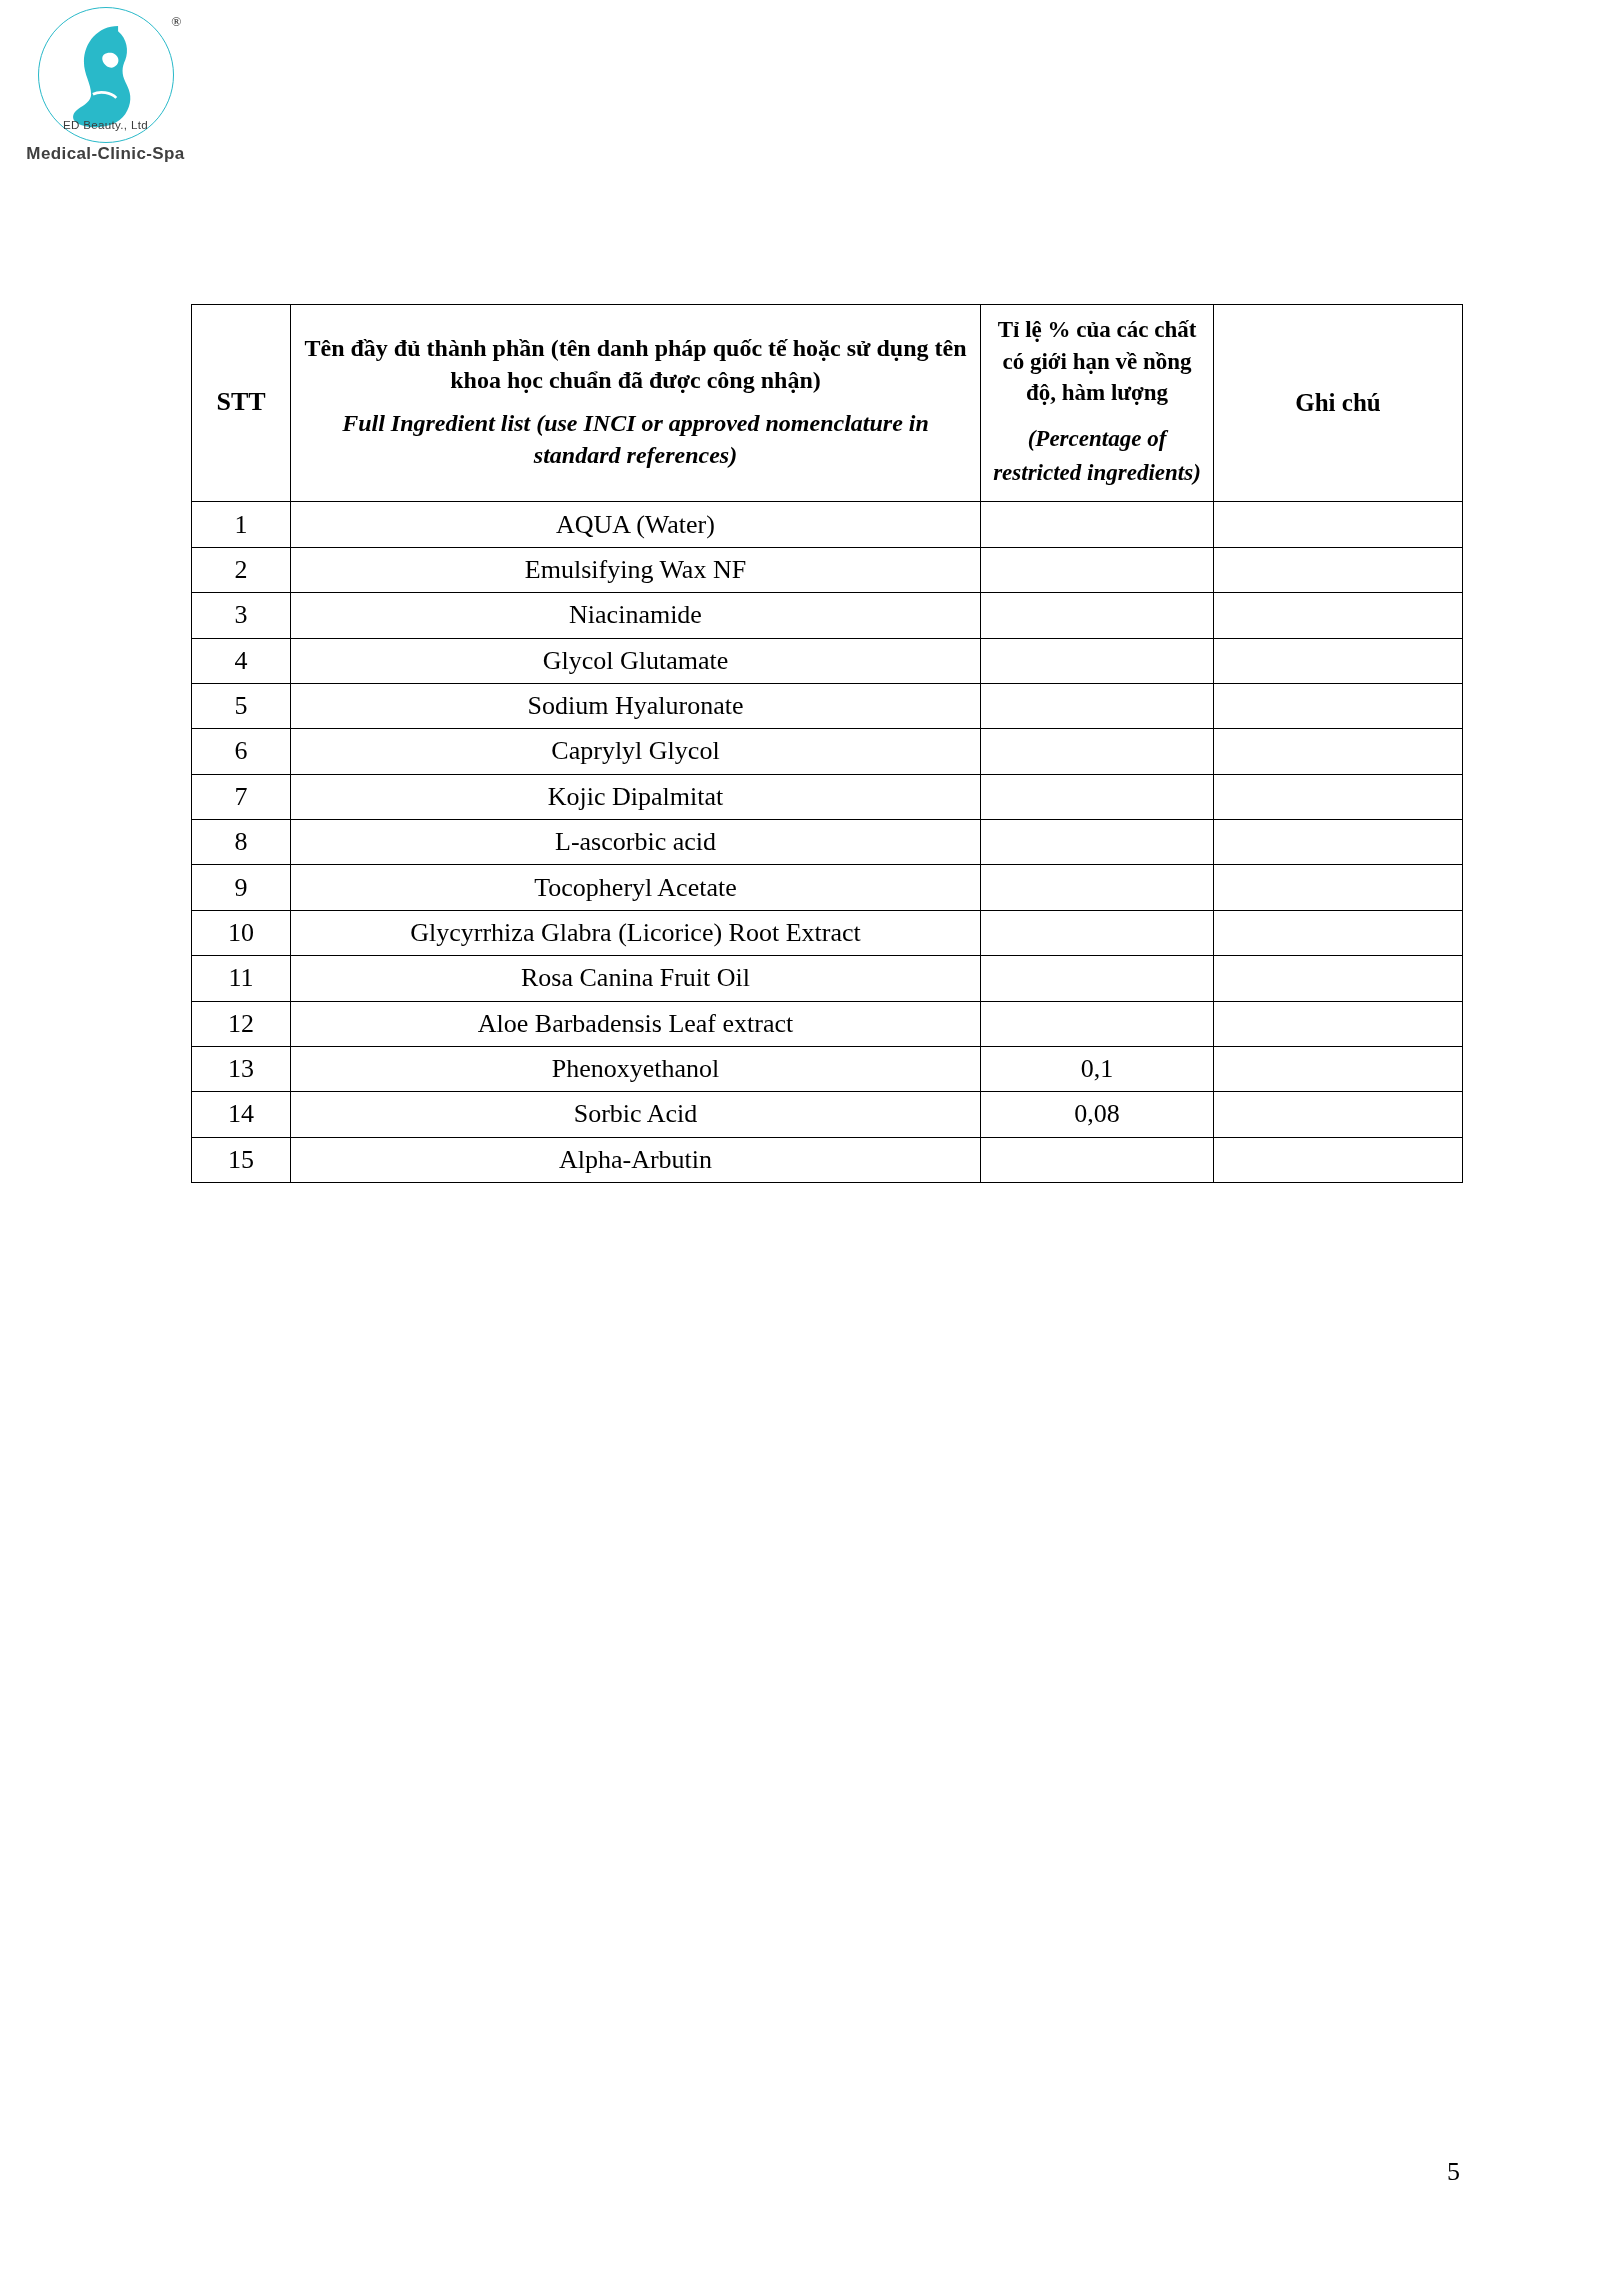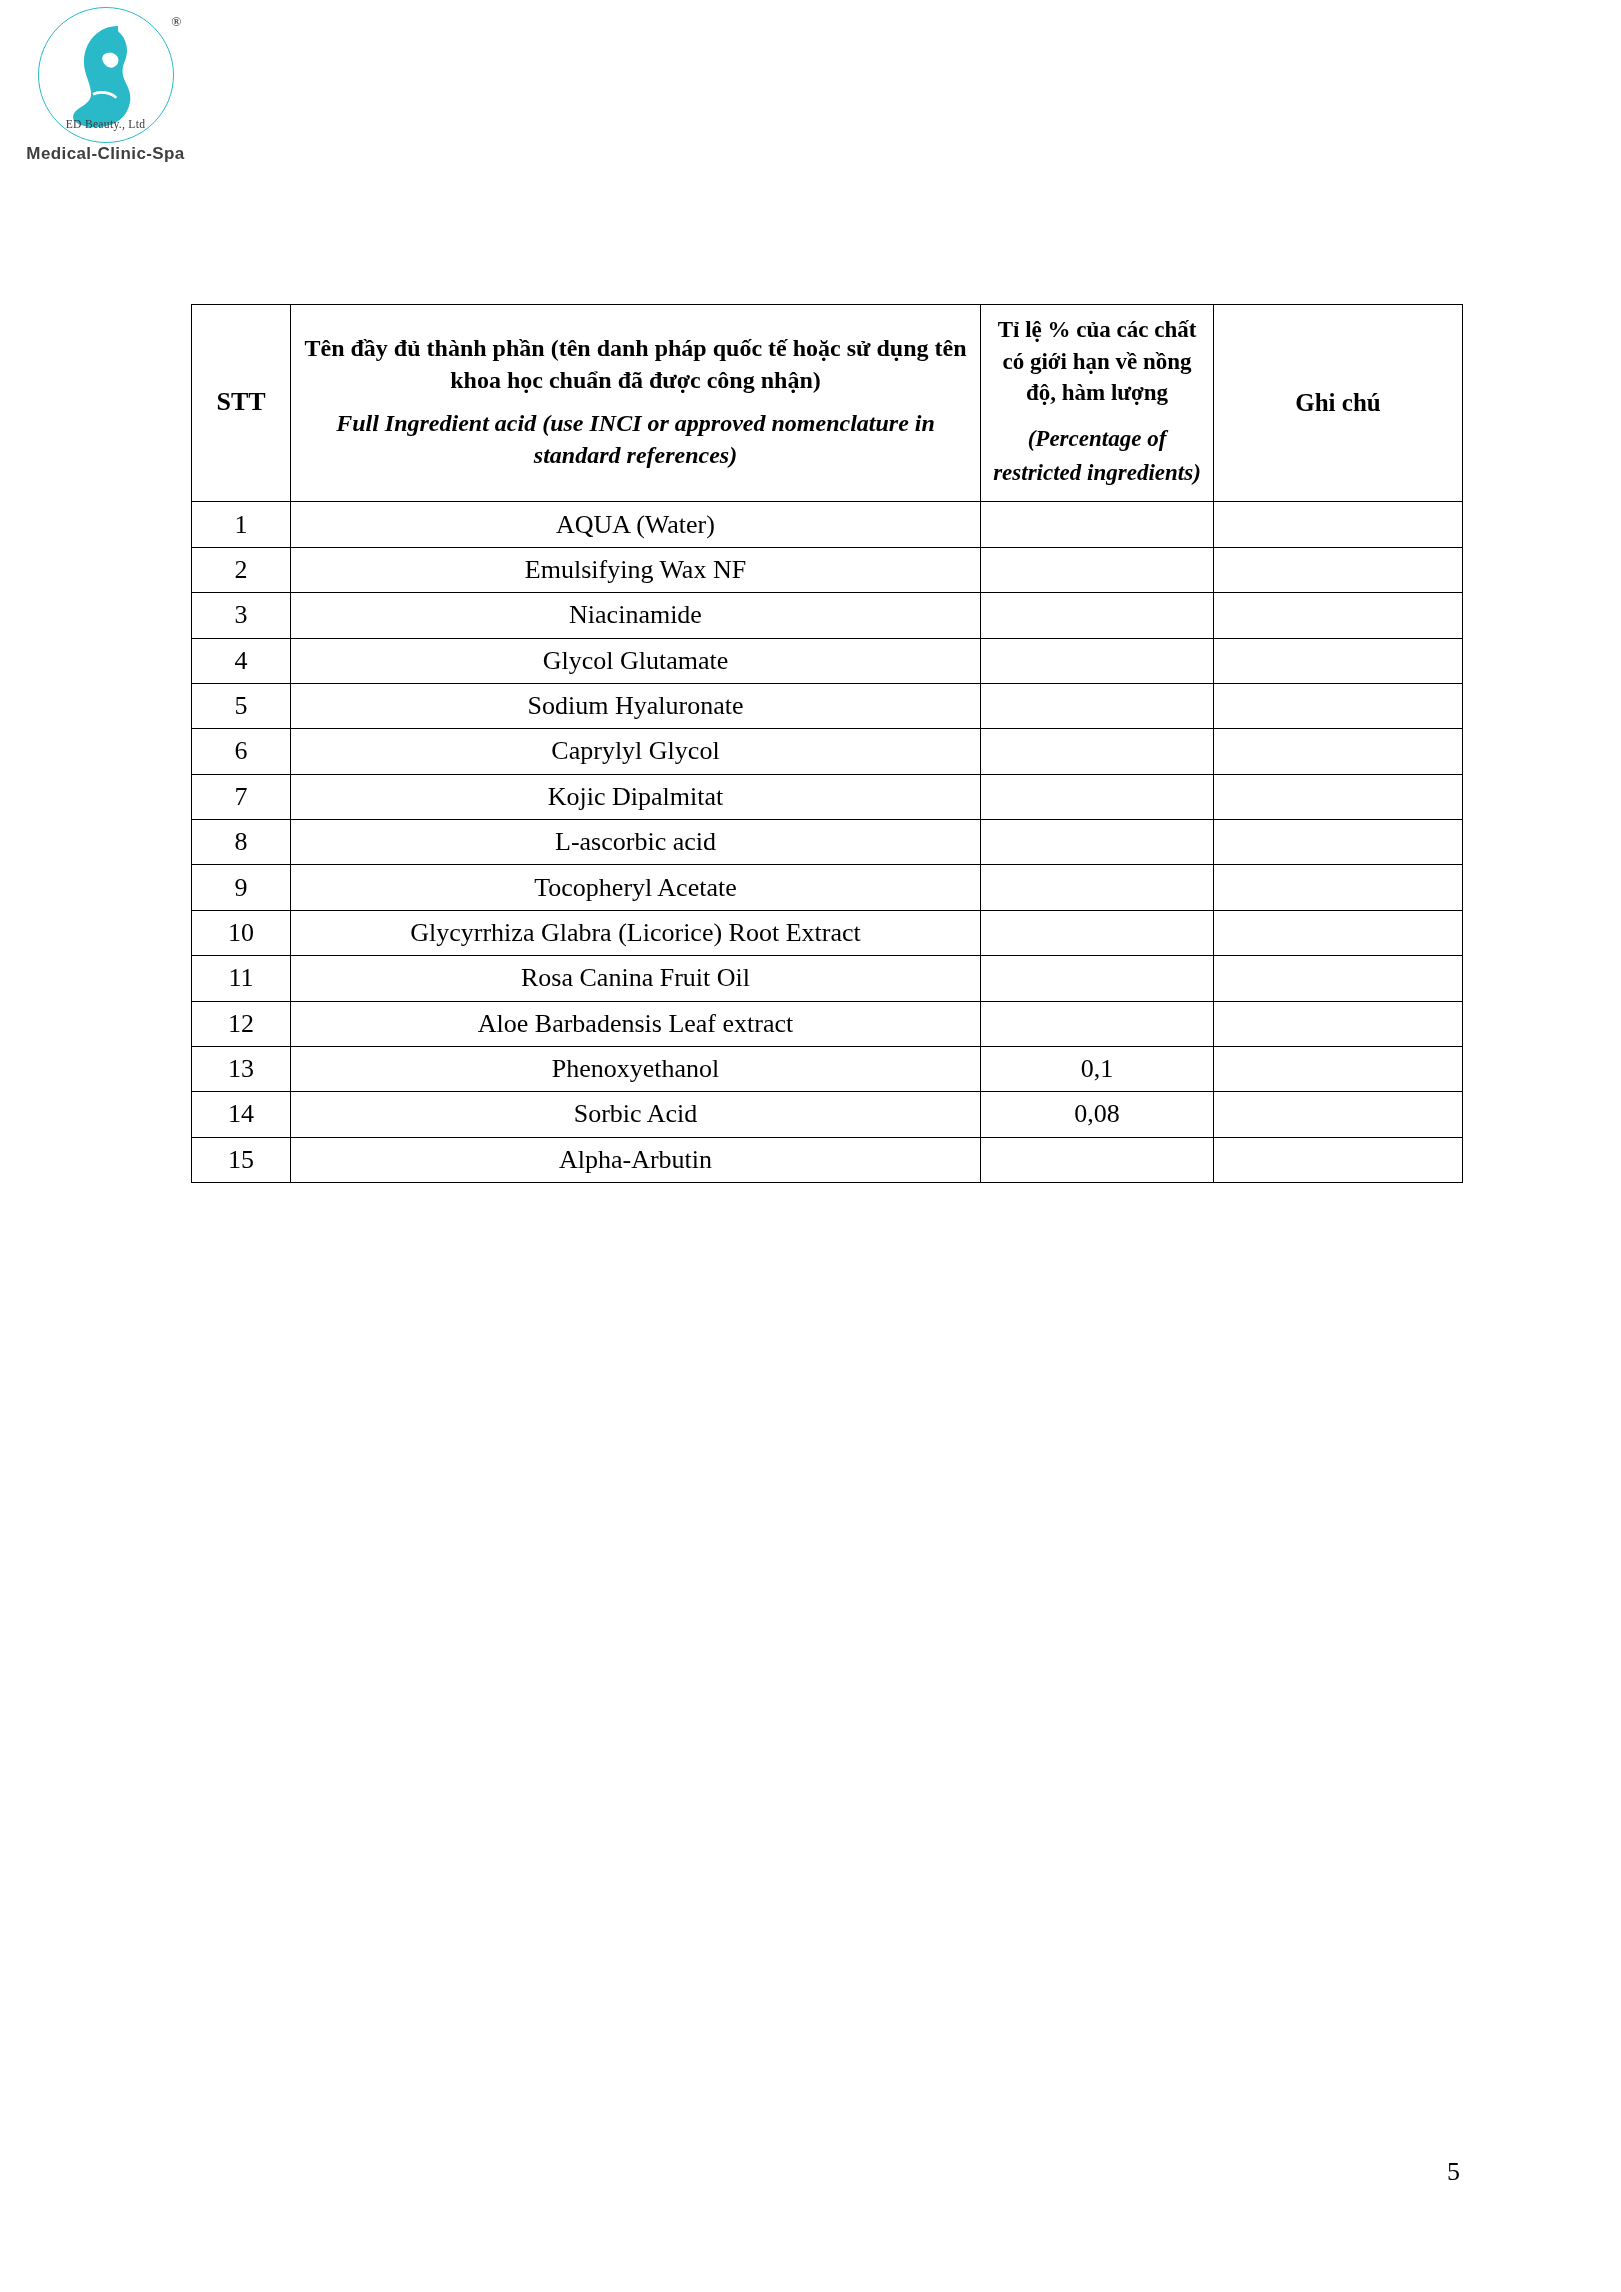--- a/index.html
+++ b/index.html
@@ -42,21 +42,21 @@
   .logo-circle svg { display: block; }
   .logo-reg {
     position: absolute;
     right: -9px;
     top: 5.4px;
     font-size: 13.4px;
     color: #222;
     font-family: "Liberation Serif", serif;
   }
   .logo-sub {
-    font-family: Liberation Serif, serif;
+    font-family: Liberation Sans, sans-serif;
     font-size: 11.6px;
     color: #3b3b3b;
     letter-spacing: 0.3px;
     margin-top: -25px;
     position: relative;
     z-index: 3;
   }
   .logo-name {
     font-family: "Liberation Sans", sans-serif;
     font-weight: bold;
@@ -162,21 +162,21 @@
         <col class="c-stt">
           <col class="c-name">
           <col class="c-pct">
           <col class="c-note">
       </colgroup>
       <thead>
         <tr>
           <td class="hd hd-stt">STT</td>
           <td class="hd">
             <span class="vi">Tên đầy đủ thành phần (tên danh pháp quốc tế hoặc sử dụng tên khoa học chuẩn đã được công nhận)</span>
-            <span class="en">Full Ingredient acid (use INCI or approved nomenclature in standard references)</span>
+            <span class="en">Full Ingredient list (use INCI or approved nomenclature in standard references)</span>
           </td>
           <td class="hd hd-pct">
             <span class="vi">Tỉ lệ % của các chất có giới hạn về nồng độ, hàm lượng</span>
             <span class="en">(Percentage of restricted ingredients)</span>
           </td>
           <td class="hd hd-note">Ghi chú</td>
         </tr>
       </thead>
       <tbody>
           <tr>

